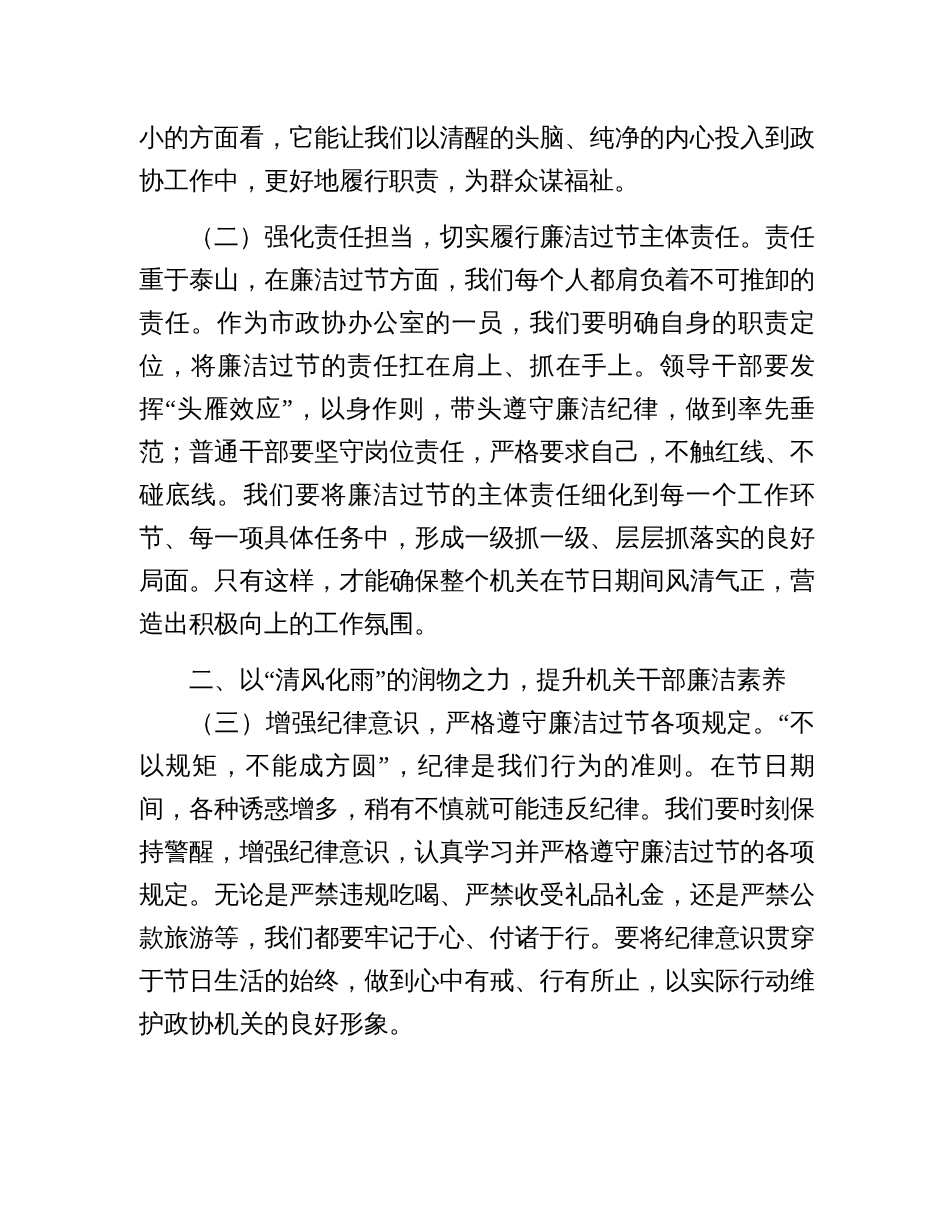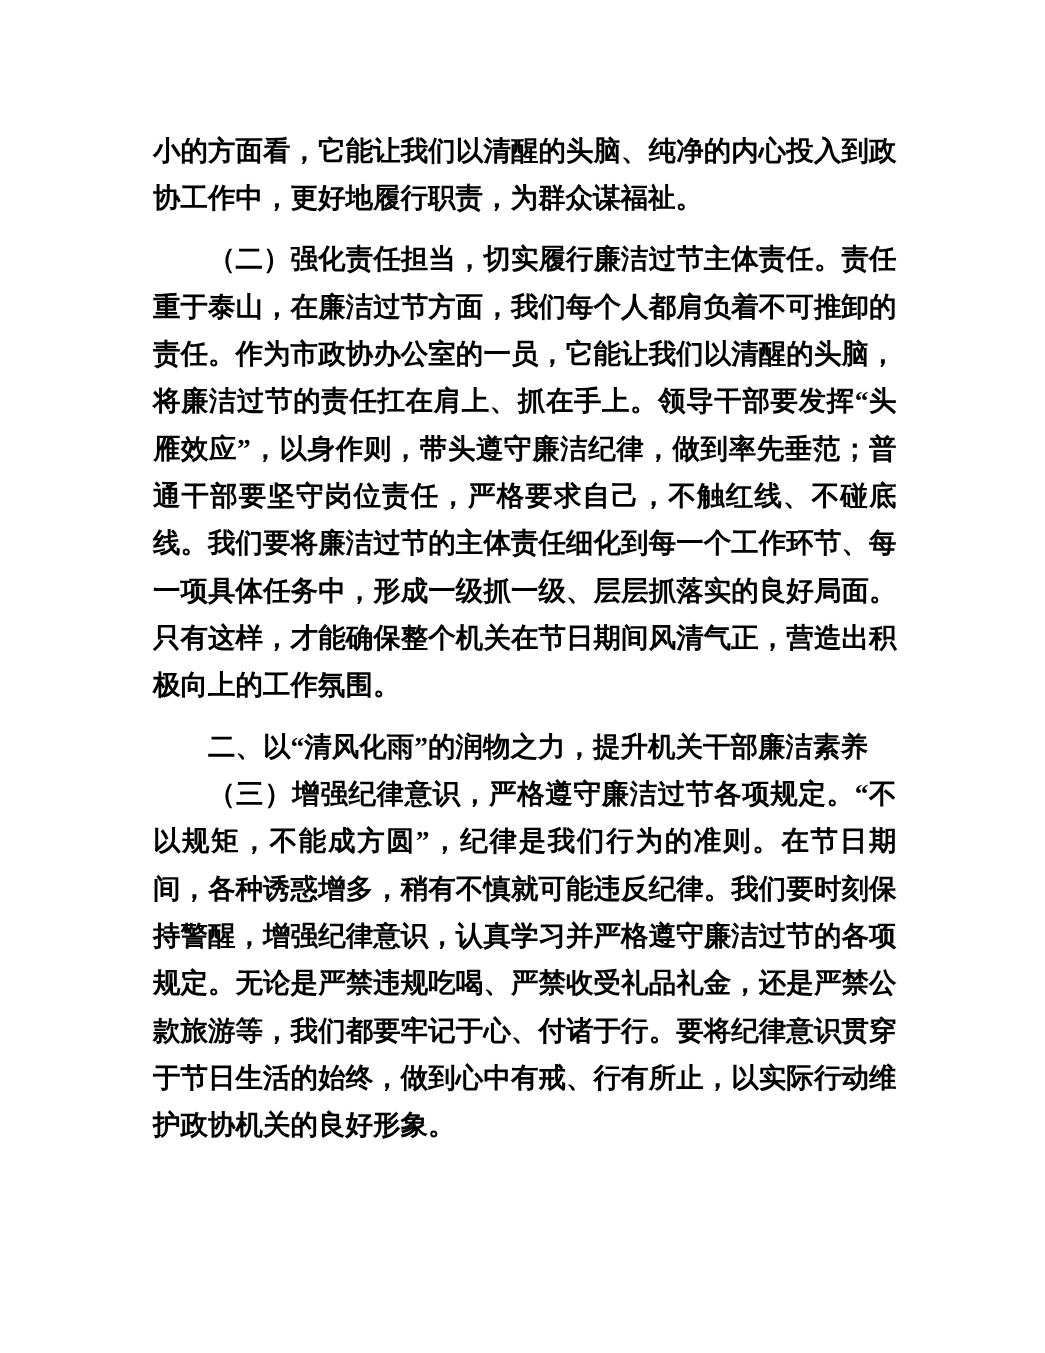--- a/index.html
+++ b/index.html
@@ -30,32 +30,32 @@
     color: #000000;
     font-size: 25px;
     line-height: 43px;
     text-align: justify;
     text-justify: inter-character;
     letter-spacing: 0;
   }
   .para {
     margin: 0 0 13px 0;
     text-indent: 2em;
-    font-weight: bold;
+    font-weight: normal;
   }
   .para.continuation {
     text-indent: 0;
   }
   .para.section-heading {
     margin-bottom: 0;
   }
 </style>
 </head>
 <body>
 
 <div class="page">
   <div class="doc-body">
     <p class="para continuation">小的方面看，它能让我们以清醒的头脑、纯净的内心投入到政协工作中，更好地履行职责，为群众谋福祉。</p>
-    <p class="para">（二）强化责任担当，切实履行廉洁过节主体责任。责任重于泰山，在廉洁过节方面，我们每个人都肩负着不可推卸的责任。作为市政协办公室的一员，它能让我们以清醒的头脑，将廉洁过节的责任扛在肩上、抓在手上。领导干部要发挥“头雁效应”，以身作则，带头遵守廉洁纪律，做到率先垂范；普通干部要坚守岗位责任，严格要求自己，不触红线、不碰底线。我们要将廉洁过节的主体责任细化到每一个工作环节、每一项具体任务中，形成一级抓一级、层层抓落实的良好局面。只有这样，才能确保整个机关在节日期间风清气正，营造出积极向上的工作氛围。</p>
+    <p class="para">（二）强化责任担当，切实履行廉洁过节主体责任。责任重于泰山，在廉洁过节方面，我们每个人都肩负着不可推卸的责任。作为市政协办公室的一员，我们要明确自身的职责定位，将廉洁过节的责任扛在肩上、抓在手上。领导干部要发挥“头雁效应”，以身作则，带头遵守廉洁纪律，做到率先垂范；普通干部要坚守岗位责任，严格要求自己，不触红线、不碰底线。我们要将廉洁过节的主体责任细化到每一个工作环节、每一项具体任务中，形成一级抓一级、层层抓落实的良好局面。只有这样，才能确保整个机关在节日期间风清气正，营造出积极向上的工作氛围。</p>
     <p class="para section-heading">二、以“清风化雨”的润物之力，提升机关干部廉洁素养</p>
     <p class="para">（三）增强纪律意识，严格遵守廉洁过节各项规定。“不以规矩，不能成方圆”，纪律是我们行为的准则。在节日期间，各种诱惑增多，稍有不慎就可能违反纪律。我们要时刻保持警醒，增强纪律意识，认真学习并严格遵守廉洁过节的各项规定。无论是严禁违规吃喝、严禁收受礼品礼金，还是严禁公款旅游等，我们都要牢记于心、付诸于行。要将纪律意识贯穿于节日生活的始终，做到心中有戒、行有所止，以实际行动维护政协机关的良好形象。</p>
   </div>
 </div>
 
 </body></html>

